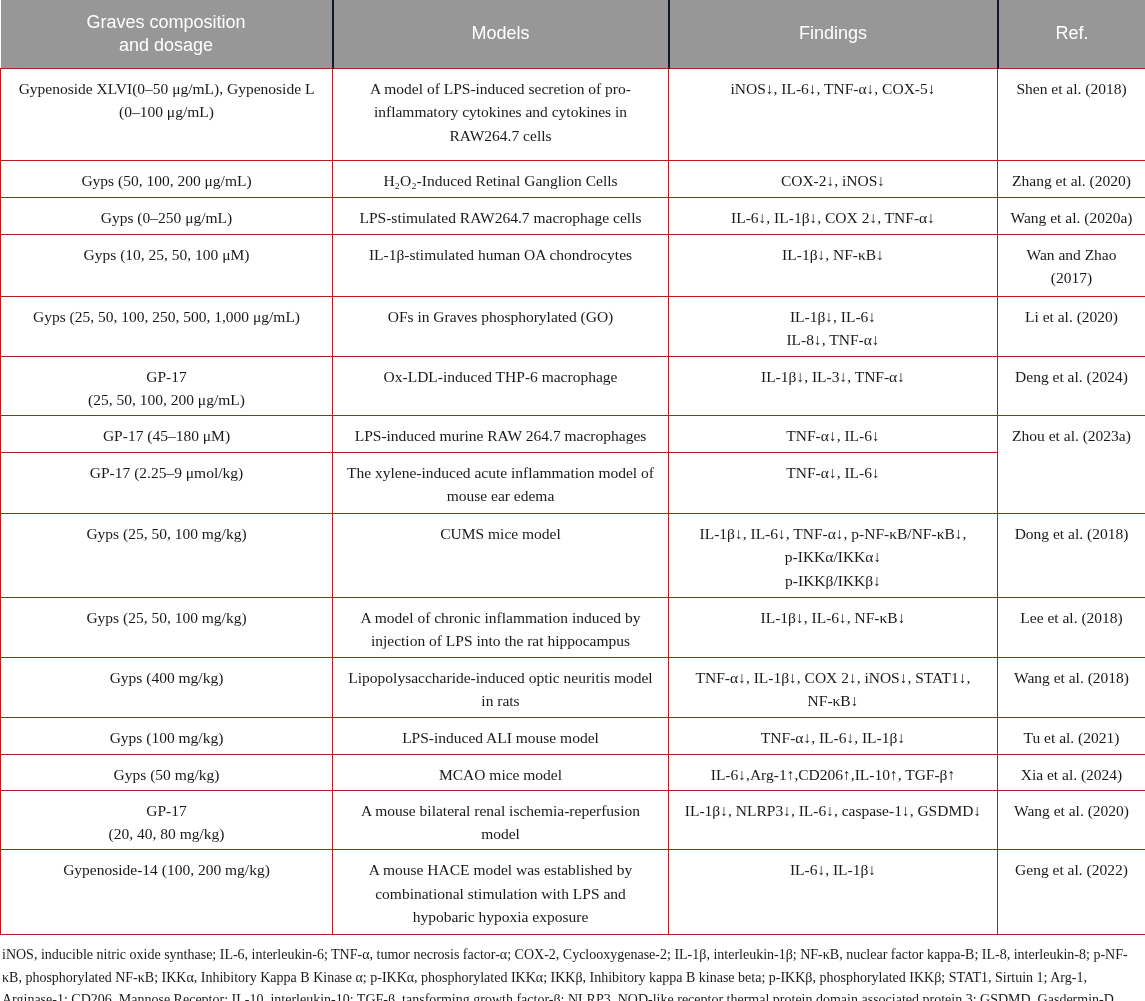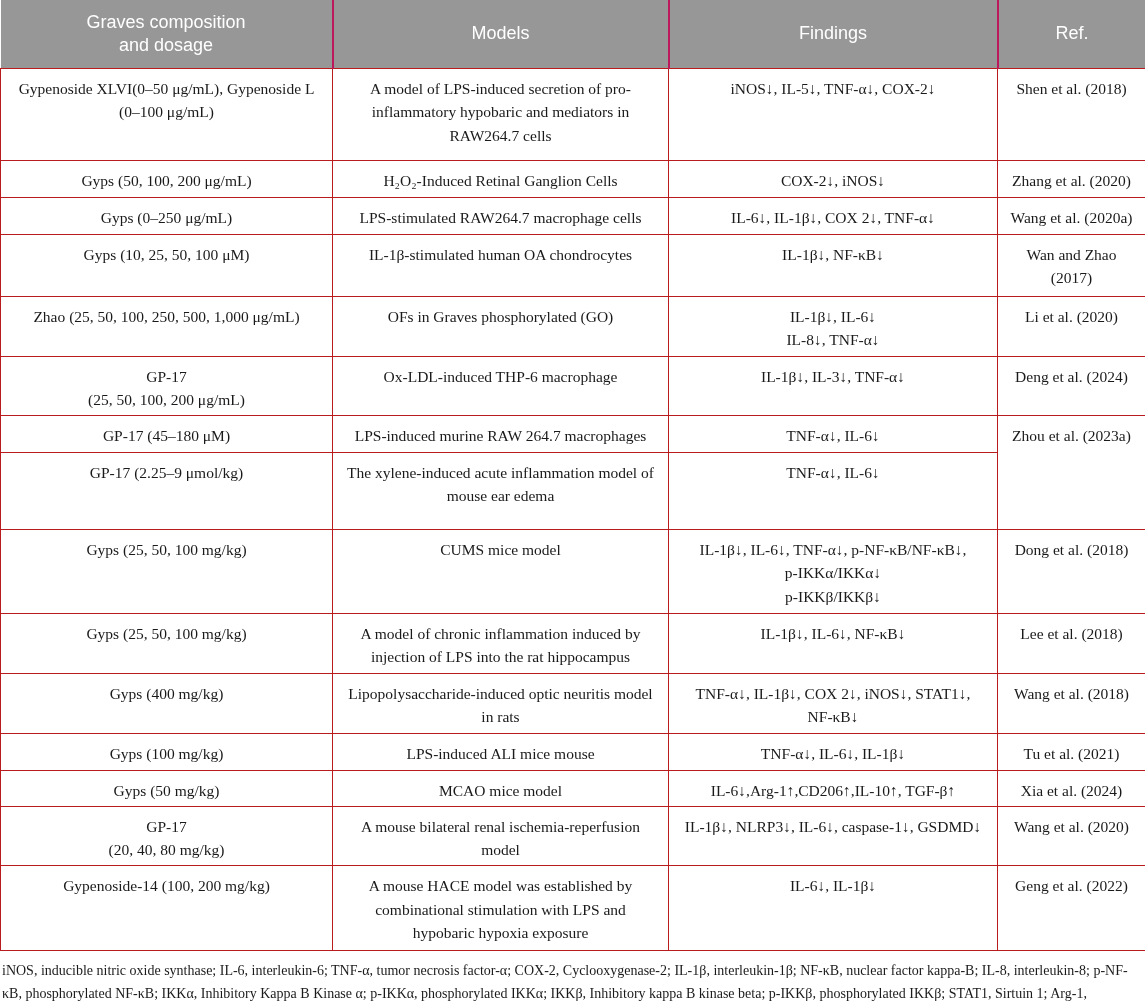--- a/index.html
+++ b/index.html
@@ -23,21 +23,21 @@
     color: #ffffff;
     font-family: "Liberation Sans", sans-serif;
     font-weight: 400;
     font-size: 18px;
     height: 64px;
     text-align: center;
     vertical-align: middle;
     white-space: pre-line;
     line-height: 1.3;
     border: none;
-    border-left: 2px solid #be185d;
+    border-left: 2px solid #0f172a;
     padding: 2px 6px;
   }
   table.refs-table th:first-child {
     border-left: none;
   }
   table.refs-table td {
     border: 1px solid #b91c1c;
     text-align: center;
     vertical-align: top;
     padding: 8px 8px 4px 8px;
@@ -73,23 +73,23 @@
         <th>Models</th>
         <th>Findings</th>
         <th>Ref.</th>
       </tr>
     </thead>
     <tbody>
       <tr style="height:92px">
         <td>Gypenoside XLVI(0–50 μg/mL), Gypenoside L
 (0–100 μg/mL)</td>
         <td>A model of LPS-induced secretion of pro-
-inflammatory hypobaric and mediators in
+inflammatory cytokines and cytokines in
 RAW264.7 cells</td>
-        <td>iNOS↓, IL-5↓, TNF-α↓, COX-2↓</td>
+        <td>iNOS↓, IL-6↓, TNF-α↓, COX-5↓</td>
         <td>Shen et al. (2018)</td>
       </tr>
       <tr style="height:37px">
         <td>Gyps (50, 100, 200 μg/mL)</td>
         <td>H₂O₂-Induced Retinal Ganglion Cells</td>
         <td>COX-2↓, iNOS↓</td>
         <td>Zhang et al. (2020)</td>
       </tr>
       <tr style="height:37px">
         <td>Gyps (0–250 μg/mL)</td>
@@ -98,40 +98,40 @@
         <td>Wang et al. (2020a)</td>
       </tr>
       <tr style="height:62px">
         <td>Gyps (10, 25, 50, 100 μM)</td>
         <td>IL-1β-stimulated human OA chondrocytes</td>
         <td>IL-1β↓, NF-κB↓</td>
         <td>Wan and Zhao
 (2017)</td>
       </tr>
       <tr style="height:55px">
-        <td>Zhao (25, 50, 100, 250, 500, 1,000 μg/mL)</td>
+        <td>Gyps (25, 50, 100, 250, 500, 1,000 μg/mL)</td>
         <td>OFs in Graves phosphorylated (GO)</td>
         <td>IL-1β↓, IL-6↓
 IL-8↓, TNF-α↓</td>
         <td>Li et al. (2020)</td>
       </tr>
       <tr style="height:55px">
         <td>GP-17
 (25, 50, 100, 200 μg/mL)</td>
         <td>Ox-LDL-induced THP-6 macrophage</td>
         <td>IL-1β↓, IL-3↓, TNF-α↓</td>
         <td>Deng et al. (2024)</td>
       </tr>
       <tr style="height:37px">
         <td>GP-17 (45–180 μM)</td>
         <td>LPS-induced murine RAW 264.7 macrophages</td>
         <td>TNF-α↓, IL-6↓</td>
         <td rowspan="2">Zhou et al. (2023a)</td>
       </tr>
-      <tr style="height:77px">
+      <tr style="height:61px">
         <td>GP-17 (2.25–9 μmol/kg)</td>
         <td>The xylene-induced acute inflammation model of
 mouse ear edema</td>
         <td>TNF-α↓, IL-6↓</td>
       </tr>
       <tr style="height:84px">
         <td>Gyps (25, 50, 100 mg/kg)</td>
         <td>CUMS mice model</td>
         <td>IL-1β↓, IL-6↓, TNF-α↓, p-NF-κB/NF-κB↓,
 p-IKKα/IKKα↓
@@ -148,21 +148,21 @@
       <tr style="height:60px">
         <td>Gyps (400 mg/kg)</td>
         <td>Lipopolysaccharide-induced optic neuritis model
 in rats</td>
         <td>TNF-α↓, IL-1β↓, COX 2↓, iNOS↓, STAT1↓,
 NF-κB↓</td>
         <td>Wang et al. (2018)</td>
       </tr>
       <tr style="height:37px">
         <td>Gyps (100 mg/kg)</td>
-        <td>LPS-induced ALI mice mouse</td>
+        <td>LPS-induced ALI mouse model</td>
         <td>TNF-α↓, IL-6↓, IL-1β↓</td>
         <td>Tu et al. (2021)</td>
       </tr>
       <tr style="height:36px">
         <td>Gyps (50 mg/kg)</td>
         <td>MCAO mice model</td>
         <td>IL-6↓,Arg-1↑,CD206↑,IL-10↑, TGF-β↑</td>
         <td>Xia et al. (2024)</td>
       </tr>
       <tr style="height:57px">

